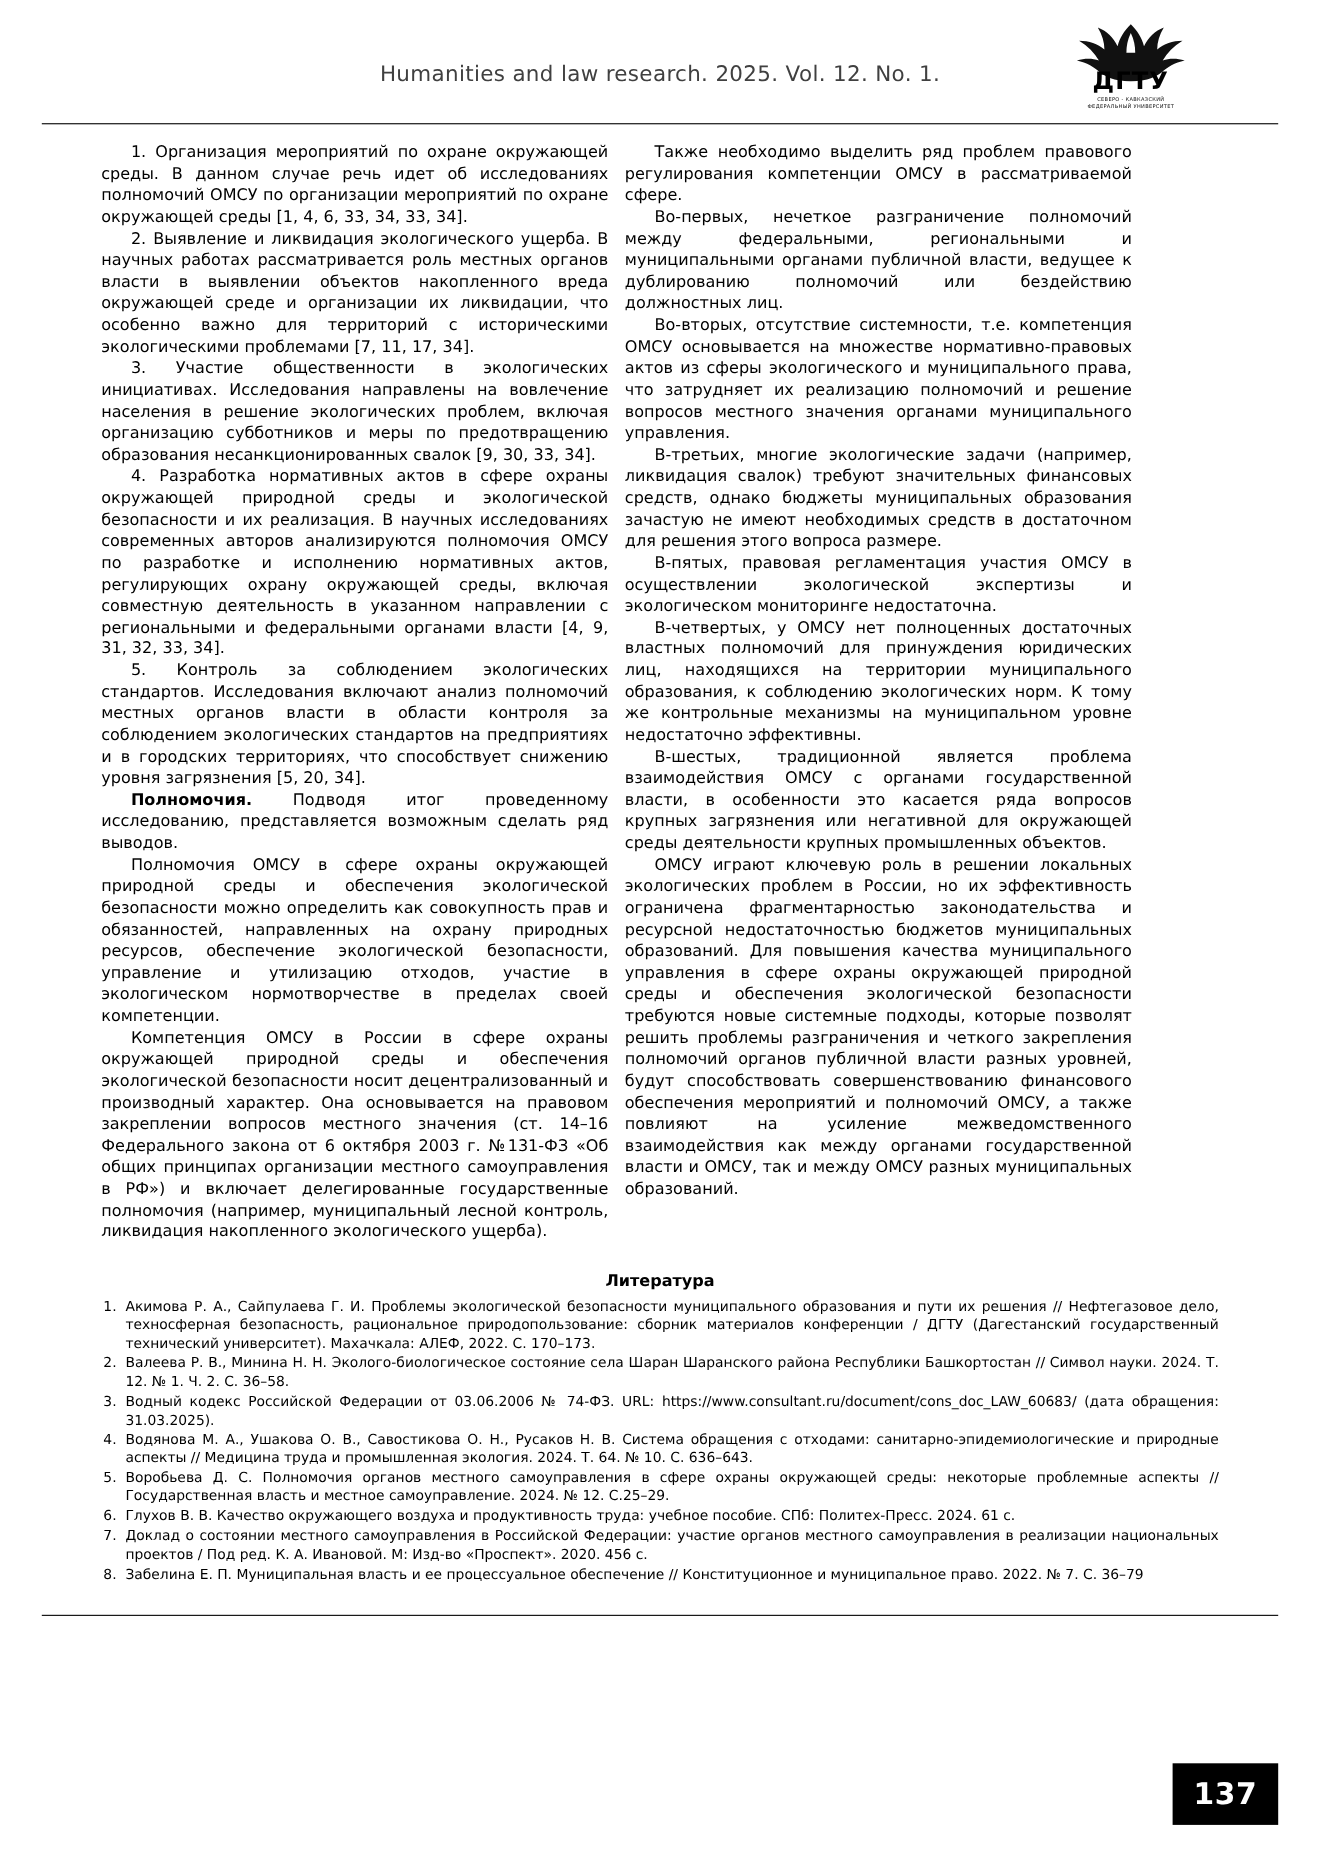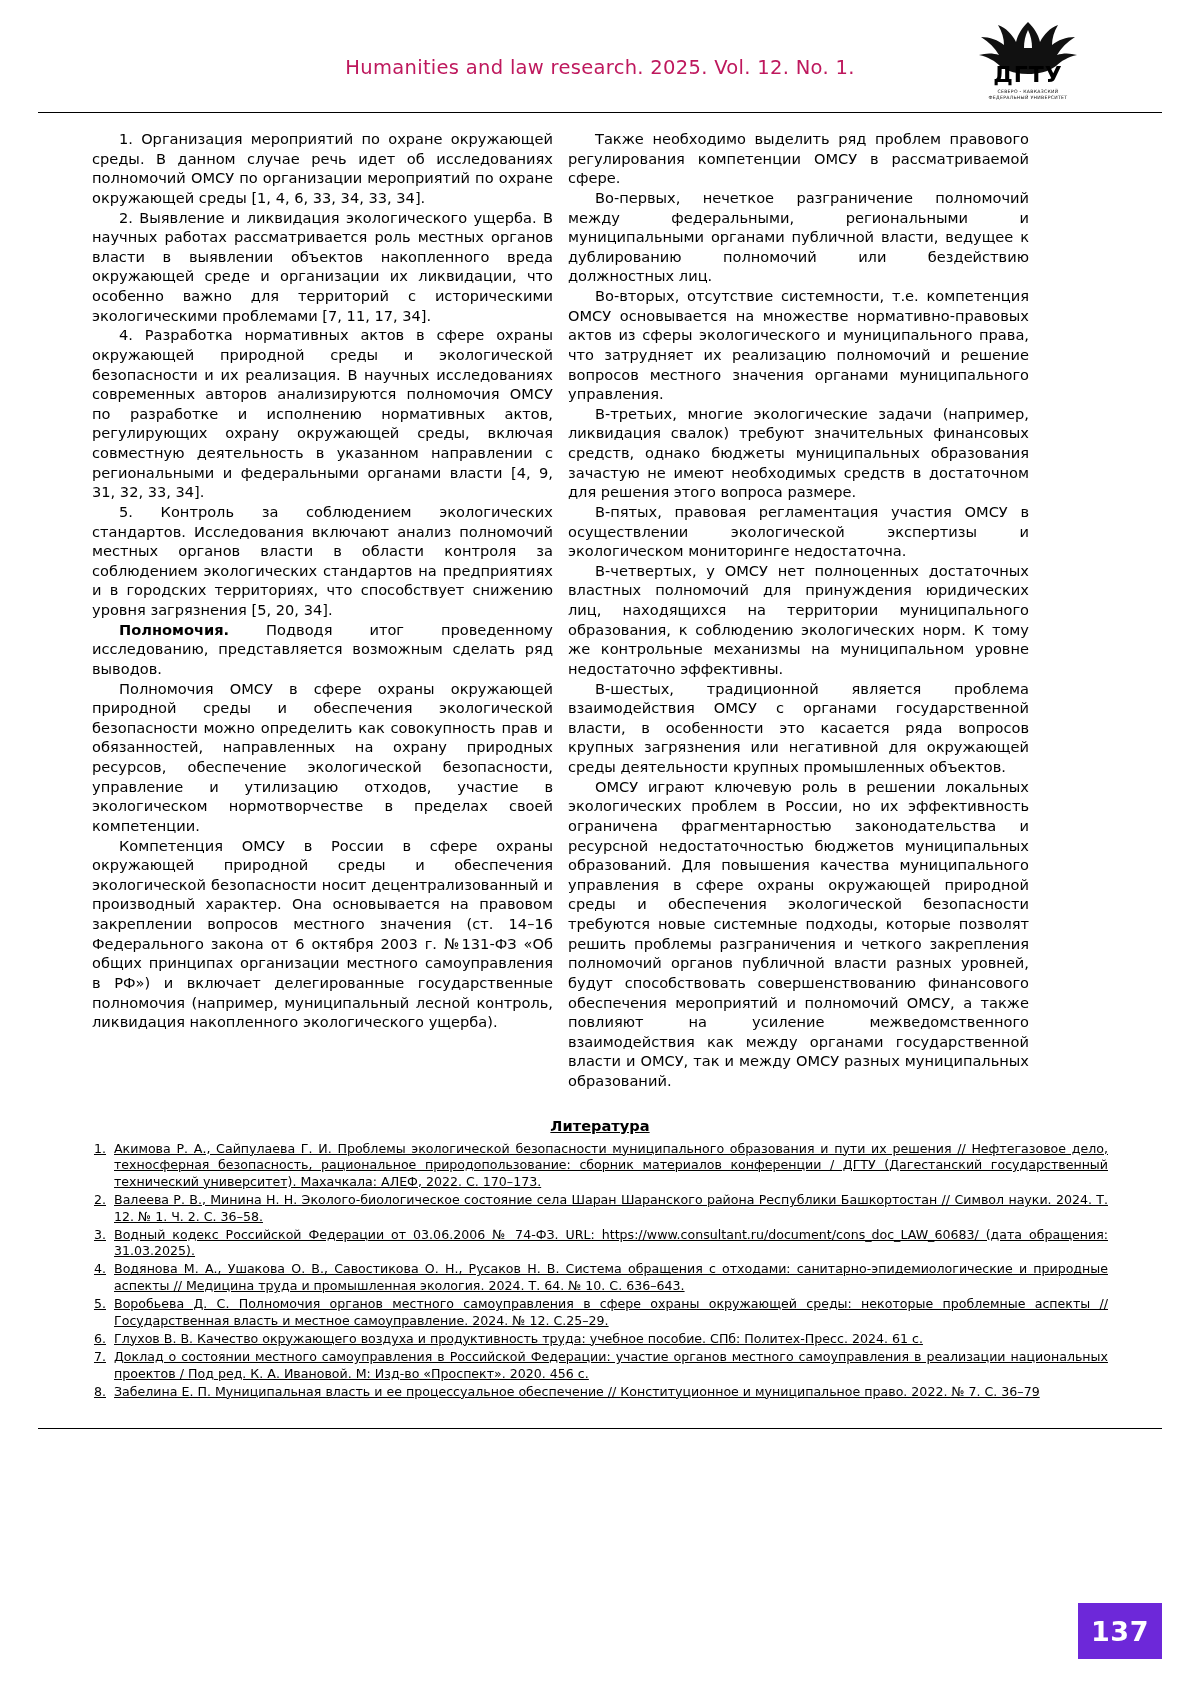--- a/index.html
+++ b/index.html
@@ -23,21 +23,21 @@
     position: relative;
     height: 112px;
     margin: 0 38px;
     display: flex;
     align-items: center;
     justify-content: center;
   }
   .header-title {
     font-size: 19.5px;
     letter-spacing: 0.3px;
-    color: #be185d;
+    color: #404040;
     font-family: "DejaVu Sans", sans-serif;
     text-align: center;
     padding-top: 22px;
   }
   .logo {
     position: absolute;
     right: 64px;
     top: 18px;
     width: 140px;
     height: 86px;
@@ -88,21 +88,20 @@
   }
   .col p {
     margin: 0;
     text-indent: 27px;
   }
   .run-in { font-weight: bold; }
 
   
   .refs-wrap {
     margin: 26px 92px 0 92px;
-    text-decoration: underline;
   }
   .refs-title {
     text-align: center;
     font-weight: bold;
     font-size: 14.6px;
     margin-bottom: 7px;
   }
   .ref {
     display: flex;
     font-size: 12.6px;
@@ -121,23 +120,23 @@
   
   .hr-bottom {
     border: none;
     border-top: 1.2px solid #000;
     margin: 28px 38px 0 38px;
   }
   .pagebox {
     position: absolute;
     right: 38px;
     bottom: 38px;
-    width: 84px;
+    width: 96px;
     height: 56px;
-    background: #6d28d9;
+    background: #000000;
     color: #ffffff;
     display: flex;
     align-items: center;
     justify-content: center;
     font-size: 27px;
     font-weight: bold;
     letter-spacing: 0.5px;
   }
 </style>
 </head>
@@ -157,20 +156,21 @@
       <div class="logo-sub" style="margin-top:0">ФЕДЕРАЛЬНЫЙ УНИВЕРСИТЕТ</div>
     </div>
   </div>
   <hr class="hr-top">
 
   <div class="columns">
 
     <div class="col">
       <p>1. Организация мероприятий по охране окружающей среды. В данном случае речь идет об исследованиях полномочий ОМСУ по организации мероприятий по охране окружающей среды [1, 4, 6, 33, 34, 33, 34].</p>
       <p>2. Выявление и ликвидация экологического ущерба. В научных работах рассматривается роль местных органов власти в выявлении объектов накопленного вреда окружающей среде и организации их ликвидации, что особенно важно для территорий с историческими экологическими проблемами [7, 11, 17, 34].</p>
+      <p>3. Участие общественности в экологических инициативах. Исследования направлены на вовлечение населения в решение экологических проблем, включая организацию субботников и меры по предотвращению образования несанкционированных свалок [9, 30, 33, 34].</p>
       <p>4. Разработка нормативных актов в сфере охраны окружающей природной среды и экологической безопасности и их реализация. В научных исследованиях современных авторов анализируются полномочия ОМСУ по разработке и исполнению нормативных актов, регулирующих охрану окружающей среды, включая совместную деятельность в указанном направлении с региональными и федеральными органами власти [4, 9, 31, 32, 33, 34].</p>
       <p>5. Контроль за соблюдением экологических стандартов. Исследования включают анализ полномочий местных органов власти в области контроля за соблюдением экологических стандартов на предприятиях и в городских территориях, что способствует снижению уровня загрязнения [5, 20, 34].</p>
       <p><span class="run-in">Полномочия.</span><span> Подводя итог проведенному исследованию, представляется возможным сделать ряд выводов.</span></p>
       <p>Полномочия ОМСУ в сфере охраны окружающей природной среды и обеспечения экологической безопасности можно определить как совокупность прав и обязанностей, направленных на охрану природных ресурсов, обеспечение экологической безопасности, управление и утилизацию отходов, участие в экологическом нормотворчестве в пределах своей компетенции.</p>
       <p>Компетенция ОМСУ в России в сфере охраны окружающей природной среды и обеспечения экологической безопасности носит децентрализованный и производный характер. Она основывается на правовом закреплении вопросов местного значения (ст. 14–16 Федерального закона от 6 октября 2003 г. №131-ФЗ «Об общих принципах организации местного самоуправления в РФ») и включает делегированные государственные полномочия (например, муниципальный лесной контроль, ликвидация накопленного экологического ущерба).</p>
     </div>
 
     <div class="col">
       <p>Также необходимо выделить ряд проблем правового регулирования компетенции ОМСУ в рассматриваемой сфере.</p>
       <p>Во-первых, нечеткое разграничение полномочий между федеральными, региональными и муниципальными органами публичной власти, ведущее к дублированию полномочий или бездействию должностных лиц.</p>

